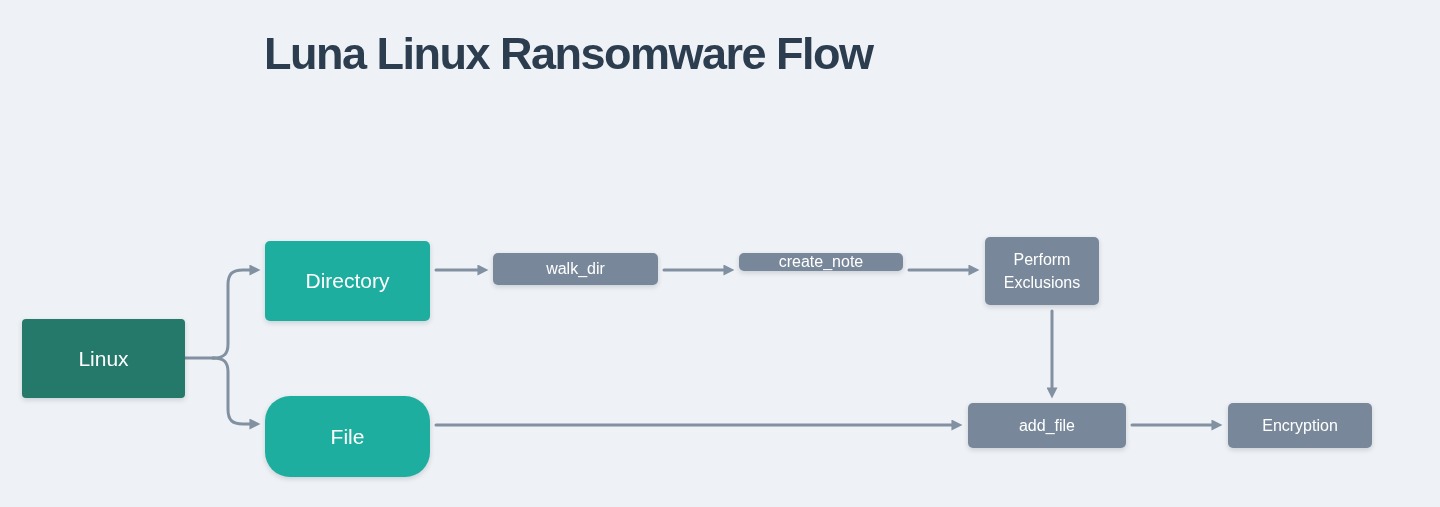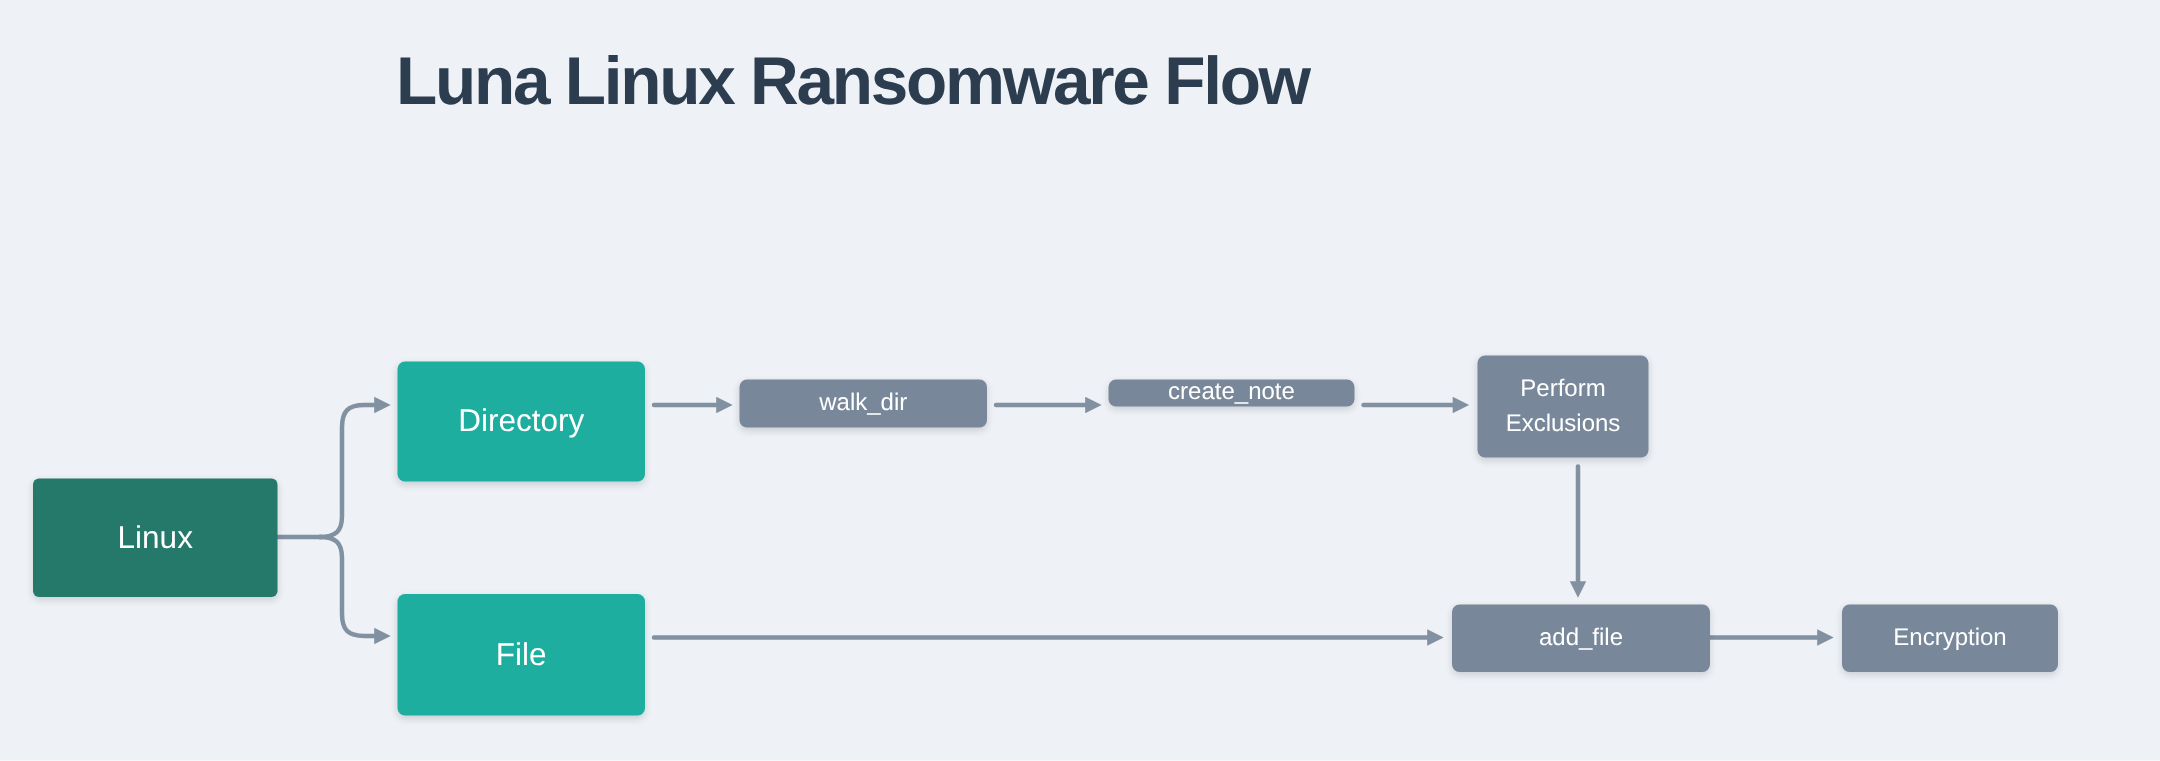--- a/index.html
+++ b/index.html
@@ -32,26 +32,26 @@
     position:absolute;display:flex;align-items:center;justify-content:center;
     text-align:center;color:var(--c-node_text);border-radius:5px;
     box-shadow:0 2px 5px rgba(44,61,79,0.18);
   }
   .node-main{
     left:22px;top:319px;width:163px;height:79px;
     background:var(--c-main_node);font-size:21px;border-radius:4px;
   }
   .node-branch{background:var(--c-branch_node);font-size:21px;margin-top:12px;}
   .node-directory{left:265px;top:229px;width:165px;height:80px;}
-  .node-file{left:265px;top:384px;width:165px;height:81px;}
+  .node-file{left:265px;top:384px;width:165px;height:81px;border-radius:25px;}
   .node-step{background:var(--c-step_node);font-size:16px;}
   .node-walk-dir{left:493px;top:253px;width:165px;height:32px;}
   .node-create-note{left:739px;top:253px;width:164px;height:18px;}
   .node-perform-exclusions{left:985px;top:237px;width:114px;height:68px;line-height:23px;padding:0 12px;}
-  .node-add-file{left:968px;top:403px;width:172px;height:45px;}
+  .node-add-file{left:968px;top:403px;width:158px;height:45px;}
   .node-encryption{left:1228px;top:403px;width:144px;height:45px;}
 </style>
 </head>
 <body>
 
 <div class="canvas">
 
   <h1 class="diagram-title">Luna Linux Ransomware Flow</h1>
 
   <svg class="connector-layer" width="1440" height="507" viewBox="0 0 1440 507" xmlns="http://www.w3.org/2000/svg">

